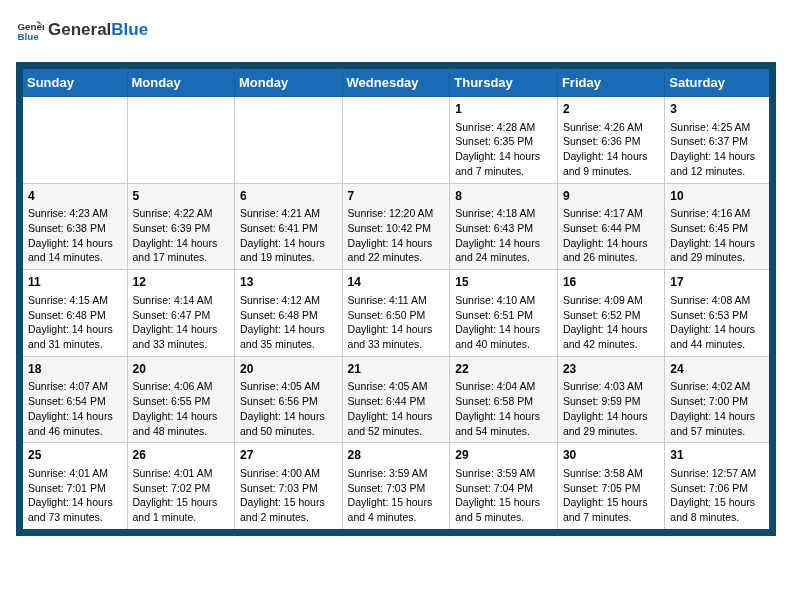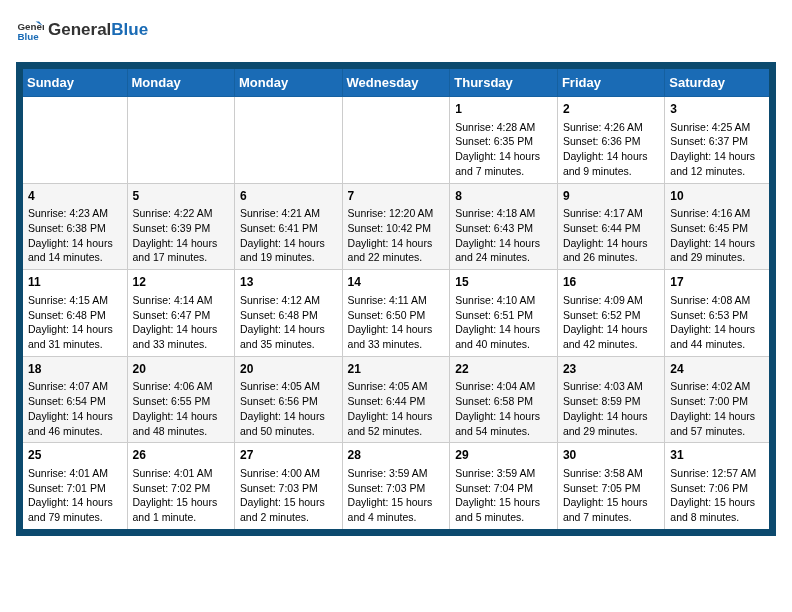--- a/index.html
+++ b/index.html
@@ -268,39 +268,39 @@
         <td>
           <span class="day-number">22</span>
           <div>Sunrise: 4:04 AM</div>
           <div>Sunset: 6:58 PM</div>
           <div>Daylight: 14 hours</div>
           <div>and 54 minutes.</div>
         </td>
         <td>
           <span class="day-number">23</span>
           <div>Sunrise: 4:03 AM</div>
-          <div>Sunset: 8:59 PM</div>
+          <div>Sunset: 9:59 PM</div>
           <div>Daylight: 14 hours</div>
           <div>and 29 minutes.</div>
         </td>
         <td>
           <span class="day-number">24</span>
           <div>Sunrise: 4:02 AM</div>
           <div>Sunset: 7:00 PM</div>
           <div>Daylight: 14 hours</div>
           <div>and 57 minutes.</div>
         </td>
       </tr>
       <tr>
         <td>
           <span class="day-number">25</span>
           <div>Sunrise: 4:01 AM</div>
           <div>Sunset: 7:01 PM</div>
           <div>Daylight: 14 hours</div>
-          <div>and 79 minutes.</div>
+          <div>and 73 minutes.</div>
         </td>
         <td>
           <span class="day-number">26</span>
           <div>Sunrise: 4:01 AM</div>
           <div>Sunset: 7:02 PM</div>
           <div>Daylight: 15 hours</div>
           <div>and 1 minute.</div>
         </td>
         <td>
           <span class="day-number">27</span>

